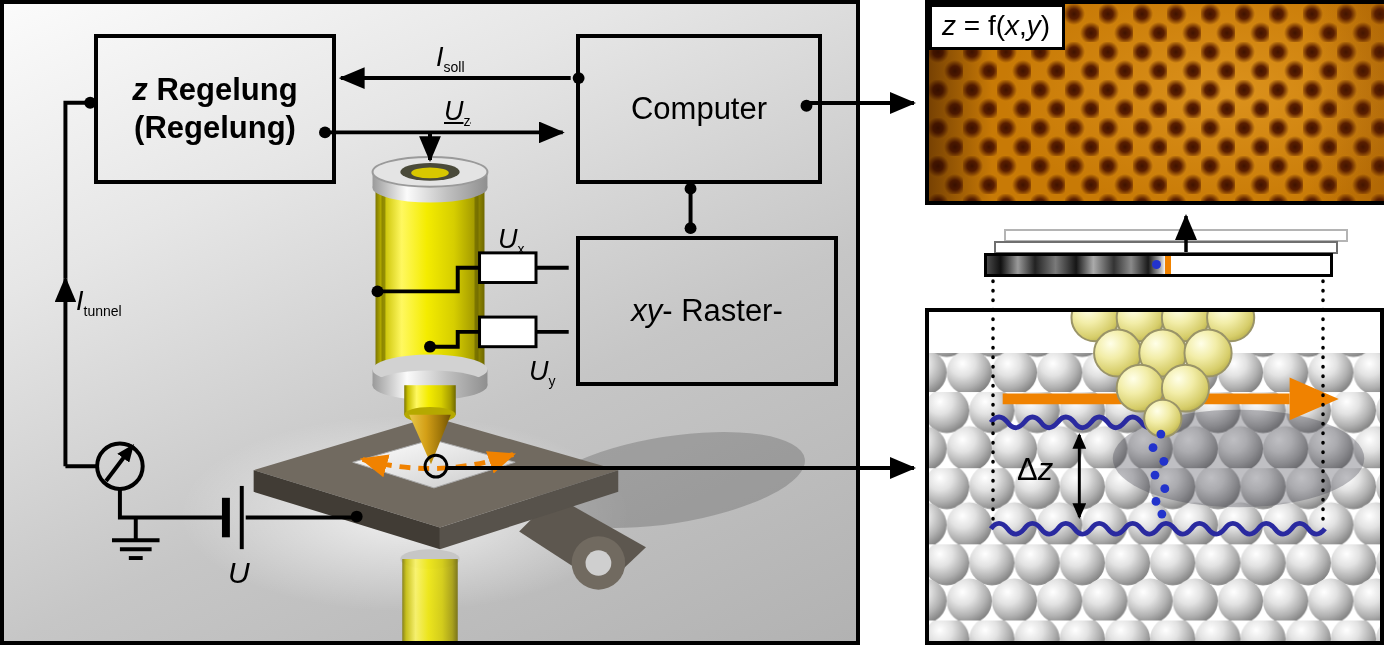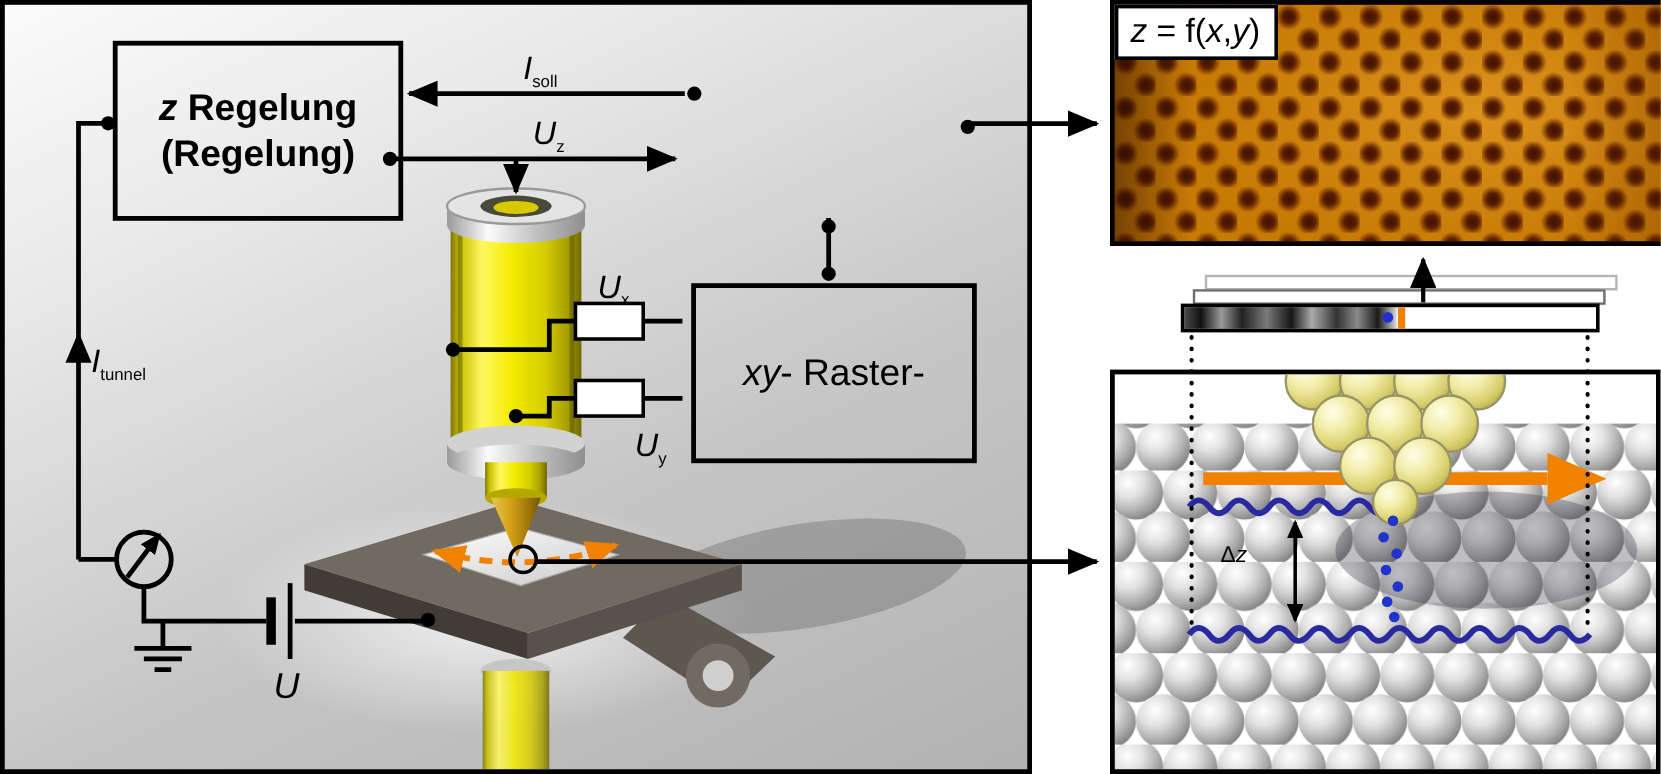--- a/index.html
+++ b/index.html
@@ -11,26 +11,26 @@
   .panel-left{position:absolute;left:0;top:0;width:860px;height:645px;
     border:4px solid #000;box-sizing:border-box;
     background:
       radial-gradient(ellipse 320px 140px at 47% 80%, rgba(255,255,255,.75), rgba(255,255,255,0) 70%),
       linear-gradient(155deg,#fbfbfb 0%,#e6e6e6 28%,#c6c6c6 62%,#b2b2b2 100%);}
   .box{position:absolute;border:4px solid #000;box-sizing:border-box;
     display:flex;flex-direction:column;align-items:center;justify-content:center;
     font-size:31px;line-height:38px;text-align:center;background:transparent;}
   #box-z{left:90px;top:30px;width:242px;height:150px;font-weight:bold;}
   #box-comp{left:572px;top:30px;width:246px;height:150px;}
-  #box-xy{left:572px;top:232px;width:238px;height:150px;}
+  #box-xy{left:572px;top:232px;width:262px;height:150px;}
   .it{font-style:italic;}
   .sig{position:absolute;font-size:27px;font-style:italic;white-space:nowrap;}
   .sig sub{font-style:normal;font-size:14px;}
   #lbl-isoll{left:432px;top:38px;}
-  #lbl-uz{left:440px;top:92px;}
+  #lbl-uz{left:440px;top:92px;text-decoration:underline;}
   #lbl-ux{left:494px;top:220px;}
   #lbl-uy{left:525px;top:352px;}
   #lbl-itunnel{left:72px;top:282px;}
   #lbl-u{left:224px;top:552px;font-size:30px;}
 
   
   .panel-img{position:absolute;left:925px;top:0;width:494px;height:205px;
     border:4px solid #000;box-sizing:border-box;
     background-color:#c87a06;
     background-image:
@@ -51,21 +51,21 @@
     background:linear-gradient(90deg,#4a4a4a 0,#101010 4%,#9a9a9a 9%,#222 14%,
       #7a7a7a 20%,#161616 26%,#ababab 31%,#333 37%,#8a8a8a 42%,#1a1a1a 47%,
       #c2c2c2 51%,#fff 52%,#fff 100%);}
   #bar-marker{position:absolute;left:52%;top:0;bottom:0;width:6px;background:#f08200;}
   #bar-dot{position:absolute;left:calc(52% - 13px);top:4px;width:9px;height:9px;
     border-radius:50%;background:#2233cc;}
 
   
   .panel-tip{position:absolute;left:925px;top:308px;width:459px;height:337px;
     border:4px solid #000;box-sizing:border-box;background:#fff;overflow:hidden;}
-  .dz{position:absolute;left:88px;top:140px;font-size:19px;white-space:nowrap;}
+  .dz{position:absolute;left:88px;top:140px;font-size:31px;white-space:nowrap;}
   .dz .it{font-style:italic;}
 
   .overlay{z-index:60;pointer-events:none;}
 </style>
 </head>
 <body>
 
 <div class="canvas">
 
   <div class="panel-left">
@@ -184,20 +184,23 @@
       </g>
 
       <path d="M362,461 Q438,482 514,456" stroke="#f08200" stroke-width="5" fill="none" stroke-dasharray="11 8" marker-start="url(#mo)" marker-end="url(#mo)"></path>
       <circle cx="436" cy="468" r="11" fill="none" stroke="#000" stroke-width="3"></circle>
     </svg>
 
     <div class="box" id="box-z">
       <div><span class="it">z</span><span> Regelung</span></div>
       <div>(Regelung)</div>
     </div>
+    <div class="box" id="box-comp">
+      <div>Computer</div>
+    </div>
     <div class="box" id="box-xy">
       <div><span class="it">xy</span><span>- Raster-</span></div>
     </div>
 
     <div class="sig" id="lbl-isoll"><span>I</span><sub>soll</sub></div>
     <div class="sig" id="lbl-uz"><span>U</span><sub>z</sub></div>
     <div class="sig" id="lbl-ux"><span>U</span><sub>x</sub></div>
     <div class="sig" id="lbl-uy"><span>U</span><sub>y</sub></div>
     <div class="sig" id="lbl-itunnel"><span>I</span><sub>tunnel</sub></div>
     <div class="sig" id="lbl-u"><span>U</span></div>

